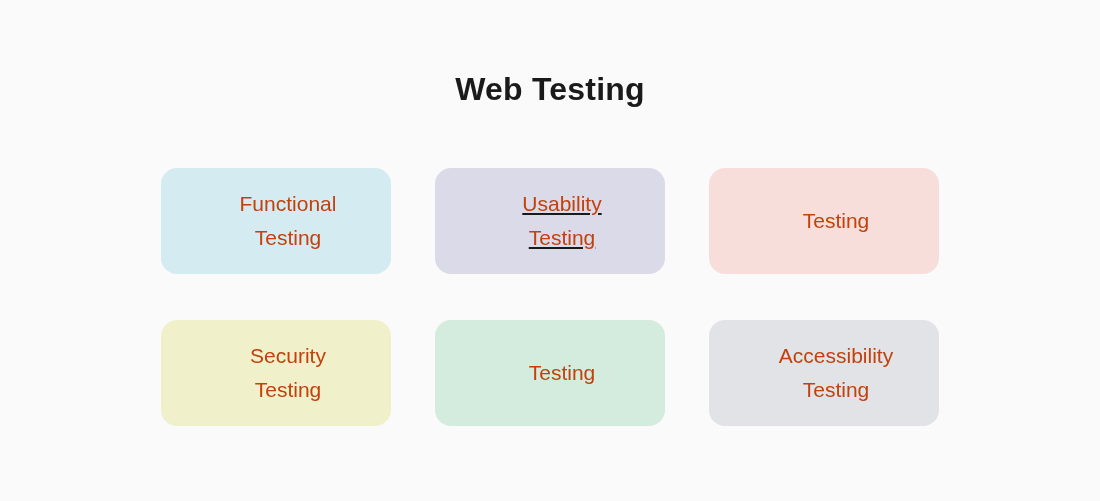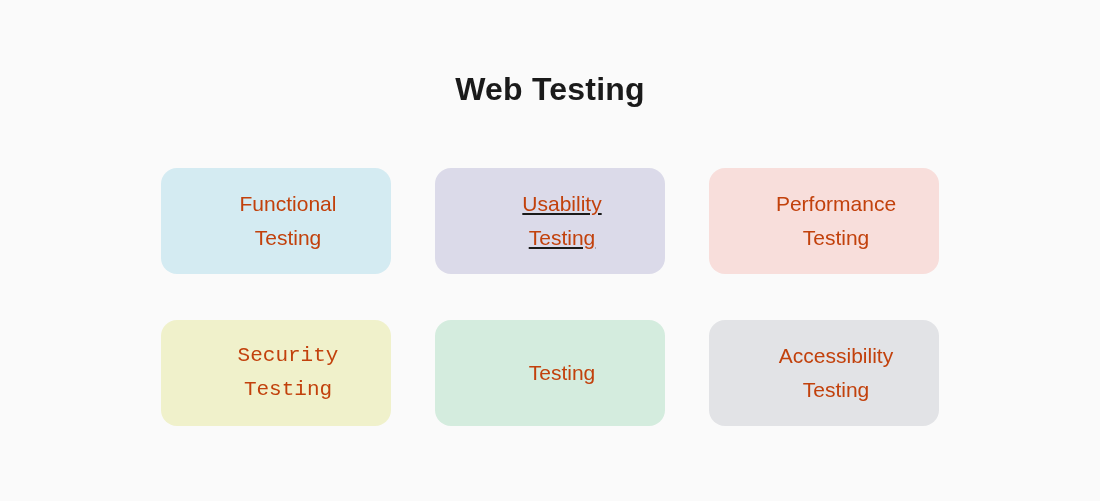--- a/index.html
+++ b/index.html
@@ -65,25 +65,24 @@
       <span class="card-line">Functional</span>
       <span class="card-line">Testing</span>
     </div>
 
     <div class="card" style="background-color: rgb(219, 218, 233); text-decoration: underline;">
       <span class="card-line">Usability</span>
       <span class="card-line">Testing</span>
     </div>
 
     <div class="card" style="background-color: rgb(248, 222, 219);">
-      <span class="card-line">Performance</span>
       <span class="card-line">Testing</span>
     </div>
 
-    <div class="card" style="background-color: rgb(240, 241, 203); font-family: Liberation Mono, monospace;">
+    <div class="card" style="background-color: rgb(240, 241, 203);">
       <span class="card-line">Security</span>
       <span class="card-line">Testing</span>
     </div>
 
     <div class="card" style="background-color: rgb(212, 236, 222);">
       <span class="card-line">Testing</span>
     </div>
 
     <div class="card" style="background-color: rgb(226, 227, 230);">
       <span class="card-line">Accessibility</span>

